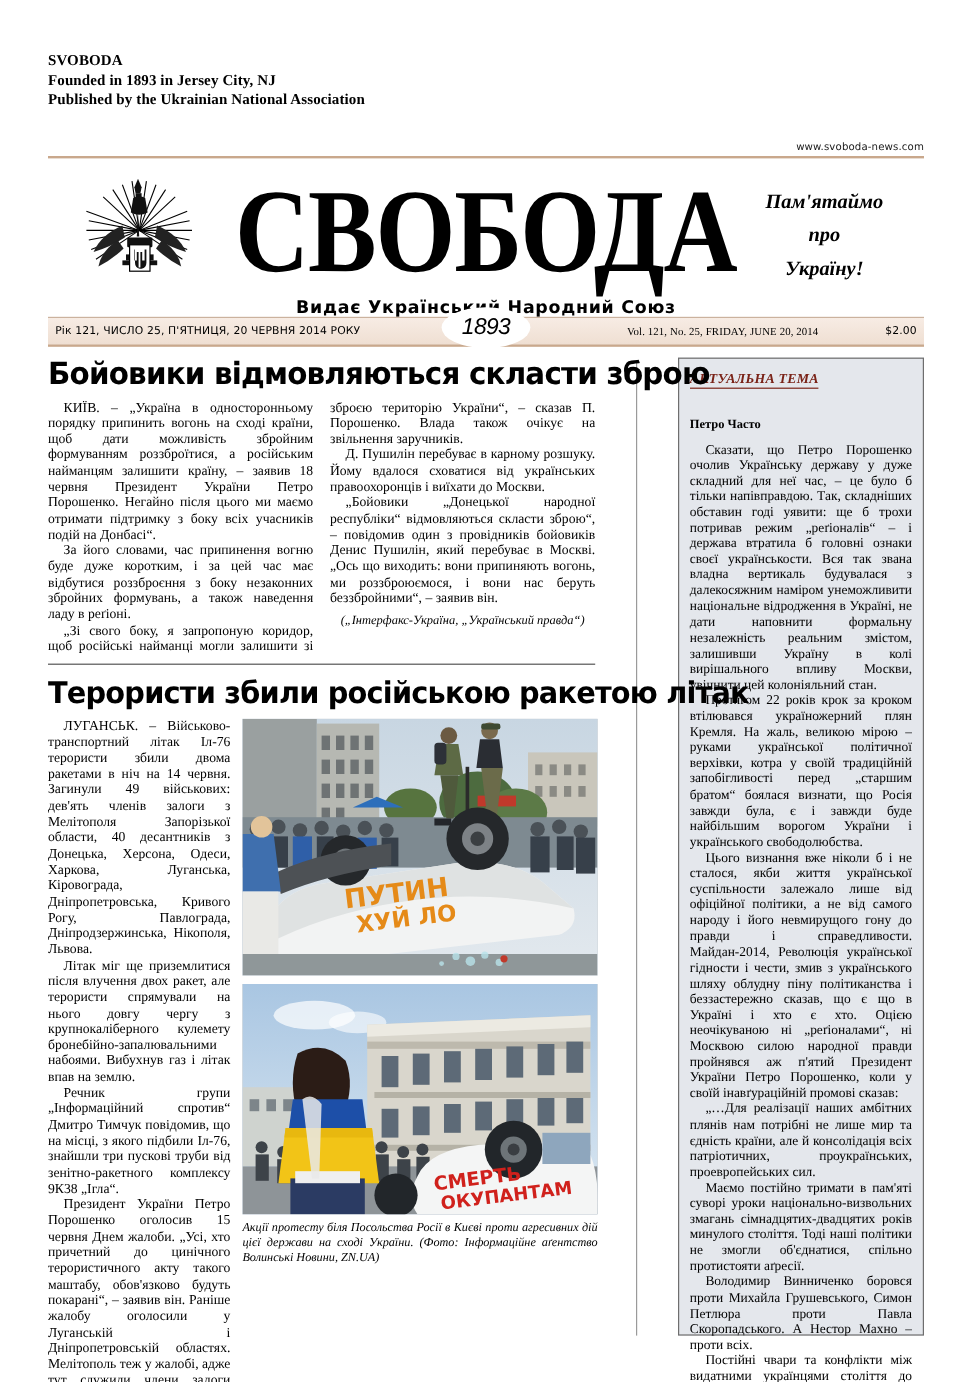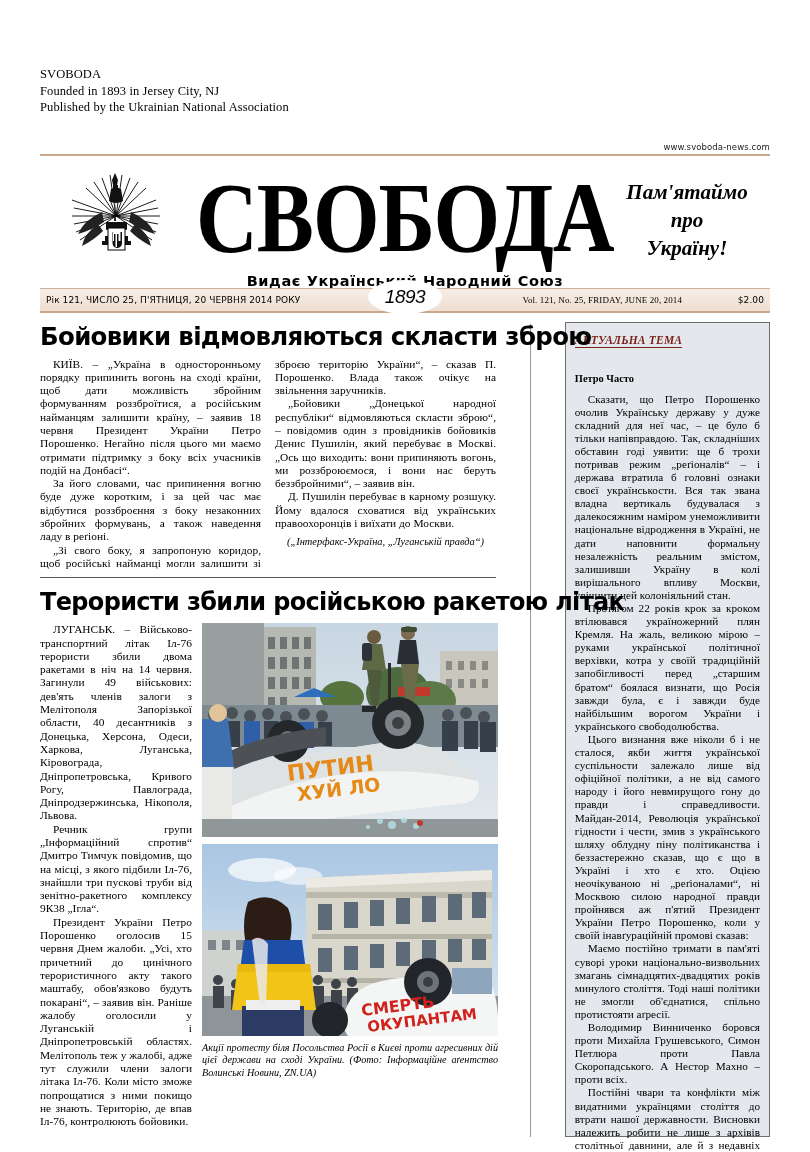--- a/index.html
+++ b/index.html
@@ -18,23 +18,23 @@
   .page {
     width: 810px;
     height: 1152px;
     position: relative;
     box-sizing: border-box;
     padding: 0 40px;
   }
 
   
   .flagline {
-    padding-top: 66px;
+    padding-top: 42px;
     font-family: "Liberation Serif", serif;
-    font-weight: normal;
+    font-weight: bold;
     font-size: 12.5px;
     line-height: 16.5px;
     letter-spacing: .1px;
   }
   .flagline .l1 { font-size: 12.5px; }
   .url-row {
     margin-top: 26px;
     font-family: "DejaVu Sans", sans-serif;
     font-size: 8.5px;
     color: #1a1a1a;
@@ -83,21 +83,21 @@
   }
   .slogan {
     position: absolute;
     right: 8px;
     top: 14px;
     width: 150px;
     text-align: center;
     font-family: "Liberation Serif", serif;
     font-style: italic;
     font-weight: bold;
-    font-size: 21px;
+    font-size: 17px;
     line-height: 28px;
   }
 
   
   .datebar {
     position: relative;
     height: 22px;
     margin-top: 6px;
     background: linear-gradient(to bottom, #f7ece4 0%, #efdfd2 100%);
     border-top: 1px solid #cbb29e;
@@ -366,32 +366,33 @@
   <div class="content">
 
     <div class="mainzone">
 
       <h1 class="story-head">Бойовики відмовляються скласти зброю</h1>
 
       <div class="cols2">
         <p class="body">КИЇВ. – „Україна в односторонньому порядку припинить вогонь на сході країни, щоб дати можливість збройним формуванням роззброїтися, а російським найманцям залишити країну, – заявив 18 червня Президент України Петро Порошенко. Негайно після цього ми маємо отримати підтримку з боку всіх учасників подій на Донбасі“.</p>
         <p class="body">За його словами, час припинення вогню буде дуже коротким, і за цей час має відбутися роззброєння з боку незаконних збройних формувань, а також наведення ладу в реґіоні.</p>
         <p class="body">„Зі свого боку, я запропоную коридор, щоб російські найманці могли залишити зі зброєю територію України“, – сказав П. Порошенко. Влада також очікує на звільнення заручників.</p>
+        <p class="body">Д. Пушилін перебуває в карному розшуку. Йому вдалося сховатися від українських правоохоронців і виїхати до Москви.</p>
         <p class="body">„Бойовики „Донецької народної республіки“ відмовляються скласти зброю“, – повідомив один з провідників бойовиків Денис Пушилін, який перебуває в Москві. „Ось що виходить: вони припиняють вогонь, ми роззброюємося, і вони нас беруть беззбройними“, – заявив він.</p>
-        <p class="body">Д. Пушилін перебуває в карному розшуку. Йому вдалося сховатися від українських правоохоронців і виїхати до Москви.</p>
-        <p class="src">(„Інтерфакс-Україна, „Луганській правда“)</p>
+        <p class="src">(„Інтерфакс-Україна, „Український правда“)</p>
       </div>
 
       <hr class="hr-short">
 
       <h1 class="story-head second">Терористи збили російською ракетою літак</h1>
 
       <div class="story2">
         <div class="narrowcol">
           <p class="body">ЛУГАНСЬК. – Військово-транспортний літак Іл-76 терористи збили двома ракетами в ніч на 14 червня. Загинули 49 військових: дев'ять членів залоги з Мелітополя Запорізької области, 40 десантників з Донецька, Херсона, Одеси, Харкова, Луганська, Кіровограда, Дніпропетровська, Кривого Рогу, Павлограда, Дніпродзержинська, Нікополя, Львова.</p>
+          <p class="body">Літак міг ще приземлитися після влучення двох ракет, але терористи спрямували на нього довгу чергу з крупнокаліберного кулемету бронебійно-запалювальними набоями. Вибухнув газ і літак впав на землю.</p>
           <p class="body">Речник групи „Інформаційний спротив“ Дмитро Тимчук повідомив, що на місці, з якого підбили Іл-76, знайшли три пускові труби від зенітно-ракетного комплексу 9К38 „Ігла“.</p>
           <p class="body">Президент України Петро Порошенко оголосив 15 червня Днем жалоби. „Усі, хто причетний до цинічного терористичного акту такого маштабу, обов'язково будуть покарані“, – заявив він. Раніше жалобу оголосили у Луганській і Дніпропетровській областях. Мелітополь теж у жалобі, адже тут служили члени залоги літака Іл-76. Коли місто зможе попрощатися з ними покищо не знають. Територію, де впав Іл-76, контролюють бойовики.</p>
 
         </div>
 
         <div class="photocol">
 
           <div class="photo p1">
             <svg viewBox="0 0 296 214" width="296" height="214" preserveAspectRatio="none">
               <defs>
@@ -603,20 +604,21 @@
 
     <div class="gutter"></div>
 
     <div class="sidezone">
       <div class="sidebox">
         <div class="kicker">АКТУАЛЬНА ТЕМА</div>
         <div class="byline">Петро Часто</div>
         <p class="sidebody">Сказати, що Петро Порошенко очолив Українську державу у дуже складний для неї час, – це було б тільки напівправдою. Так, складніших обставин годі уявити: ще б трохи потривав режим „реґіоналів“ – і держава втратила б головні ознаки своєї українськости. Вся так звана владна вертикаль будувалася з далекосяжним наміром унеможливити національне відродження в Україні, не дати наповнити формальну незалежність реальним змістом, залишивши Україну в колі вирішального впливу Москви, увічнити цей колоніяльний стан.</p>
         <p class="sidebody">Протягом 22 років крок за кроком втілювався україножерний плян Кремля. На жаль, великою мірою – руками української політичної верхівки, котра у своїй традиційній запобігливості перед „старшим братом“ боялася визнати, що Росія завжди була, є і завжди буде найбільшим ворогом України і українського свободолюбства.</p>
         <p class="sidebody">Цього визнання вже ніколи б і не сталося, якби життя української суспільности залежало лише від офіційної політики, а не від самого народу і його невмирущого гону до правди і справедливости. Майдан-2014, Революція української гідности і чести, змив з українського шляху облудну піну політиканства і беззастережно сказав, що є що в Україні і хто є хто. Оцією неочікуваною ні „реґіоналами“, ні Москвою силою народної правди пройнявся аж п'ятий Президент України Петро Порошенко, коли у своїй інавґураційній промові сказав:</p>
+        <p class="sidebody">„…Для реалізації наших амбітних плянів нам потрібні не лише мир та єдність країни, але й консолідація всіх патріотичних, проукраїнських, проевропейських сил.</p>
         <p class="sidebody">Маємо постійно тримати в пам'яті суворі уроки національно-визвольних змагань сімнадцятих-двадцятих років минулого століття. Тоді наші політики не змогли об'єднатися, спільно протистояти аґресії.</p>
         <p class="sidebody">Володимир Винниченко боровся проти Михайла Грушевського, Симон Петлюра проти Павла Скоропадського. А Нестор Махно – проти всіх.</p>
         <p class="sidebody">Постійні чвари та конфлікти між видатними українцями століття до втрати нашої державности. Висновки належить робити не лише з архівів столітньої давнини, але й з недавніх подій… Нас уже ніхто не оберне в рабів кримі-налу та бюрократії, в прислужників колоніяльної влади…“.</p>
         <p class="sidebody">Як засвідчила ця змістовна проукраїнська промова, Президент П. Порошенко, як жоден з його попередників, виразно відчуває за собою нову якість України – її громадянське суспільство, здатне до самоорганізації і до відповідальности за долю держави. Отже, в надзвичайно складних нинішніх обставинах Президент має велику можливість спертися не на старий полі-</p>
         
         
       </div>
     </div>
 
   </div>

